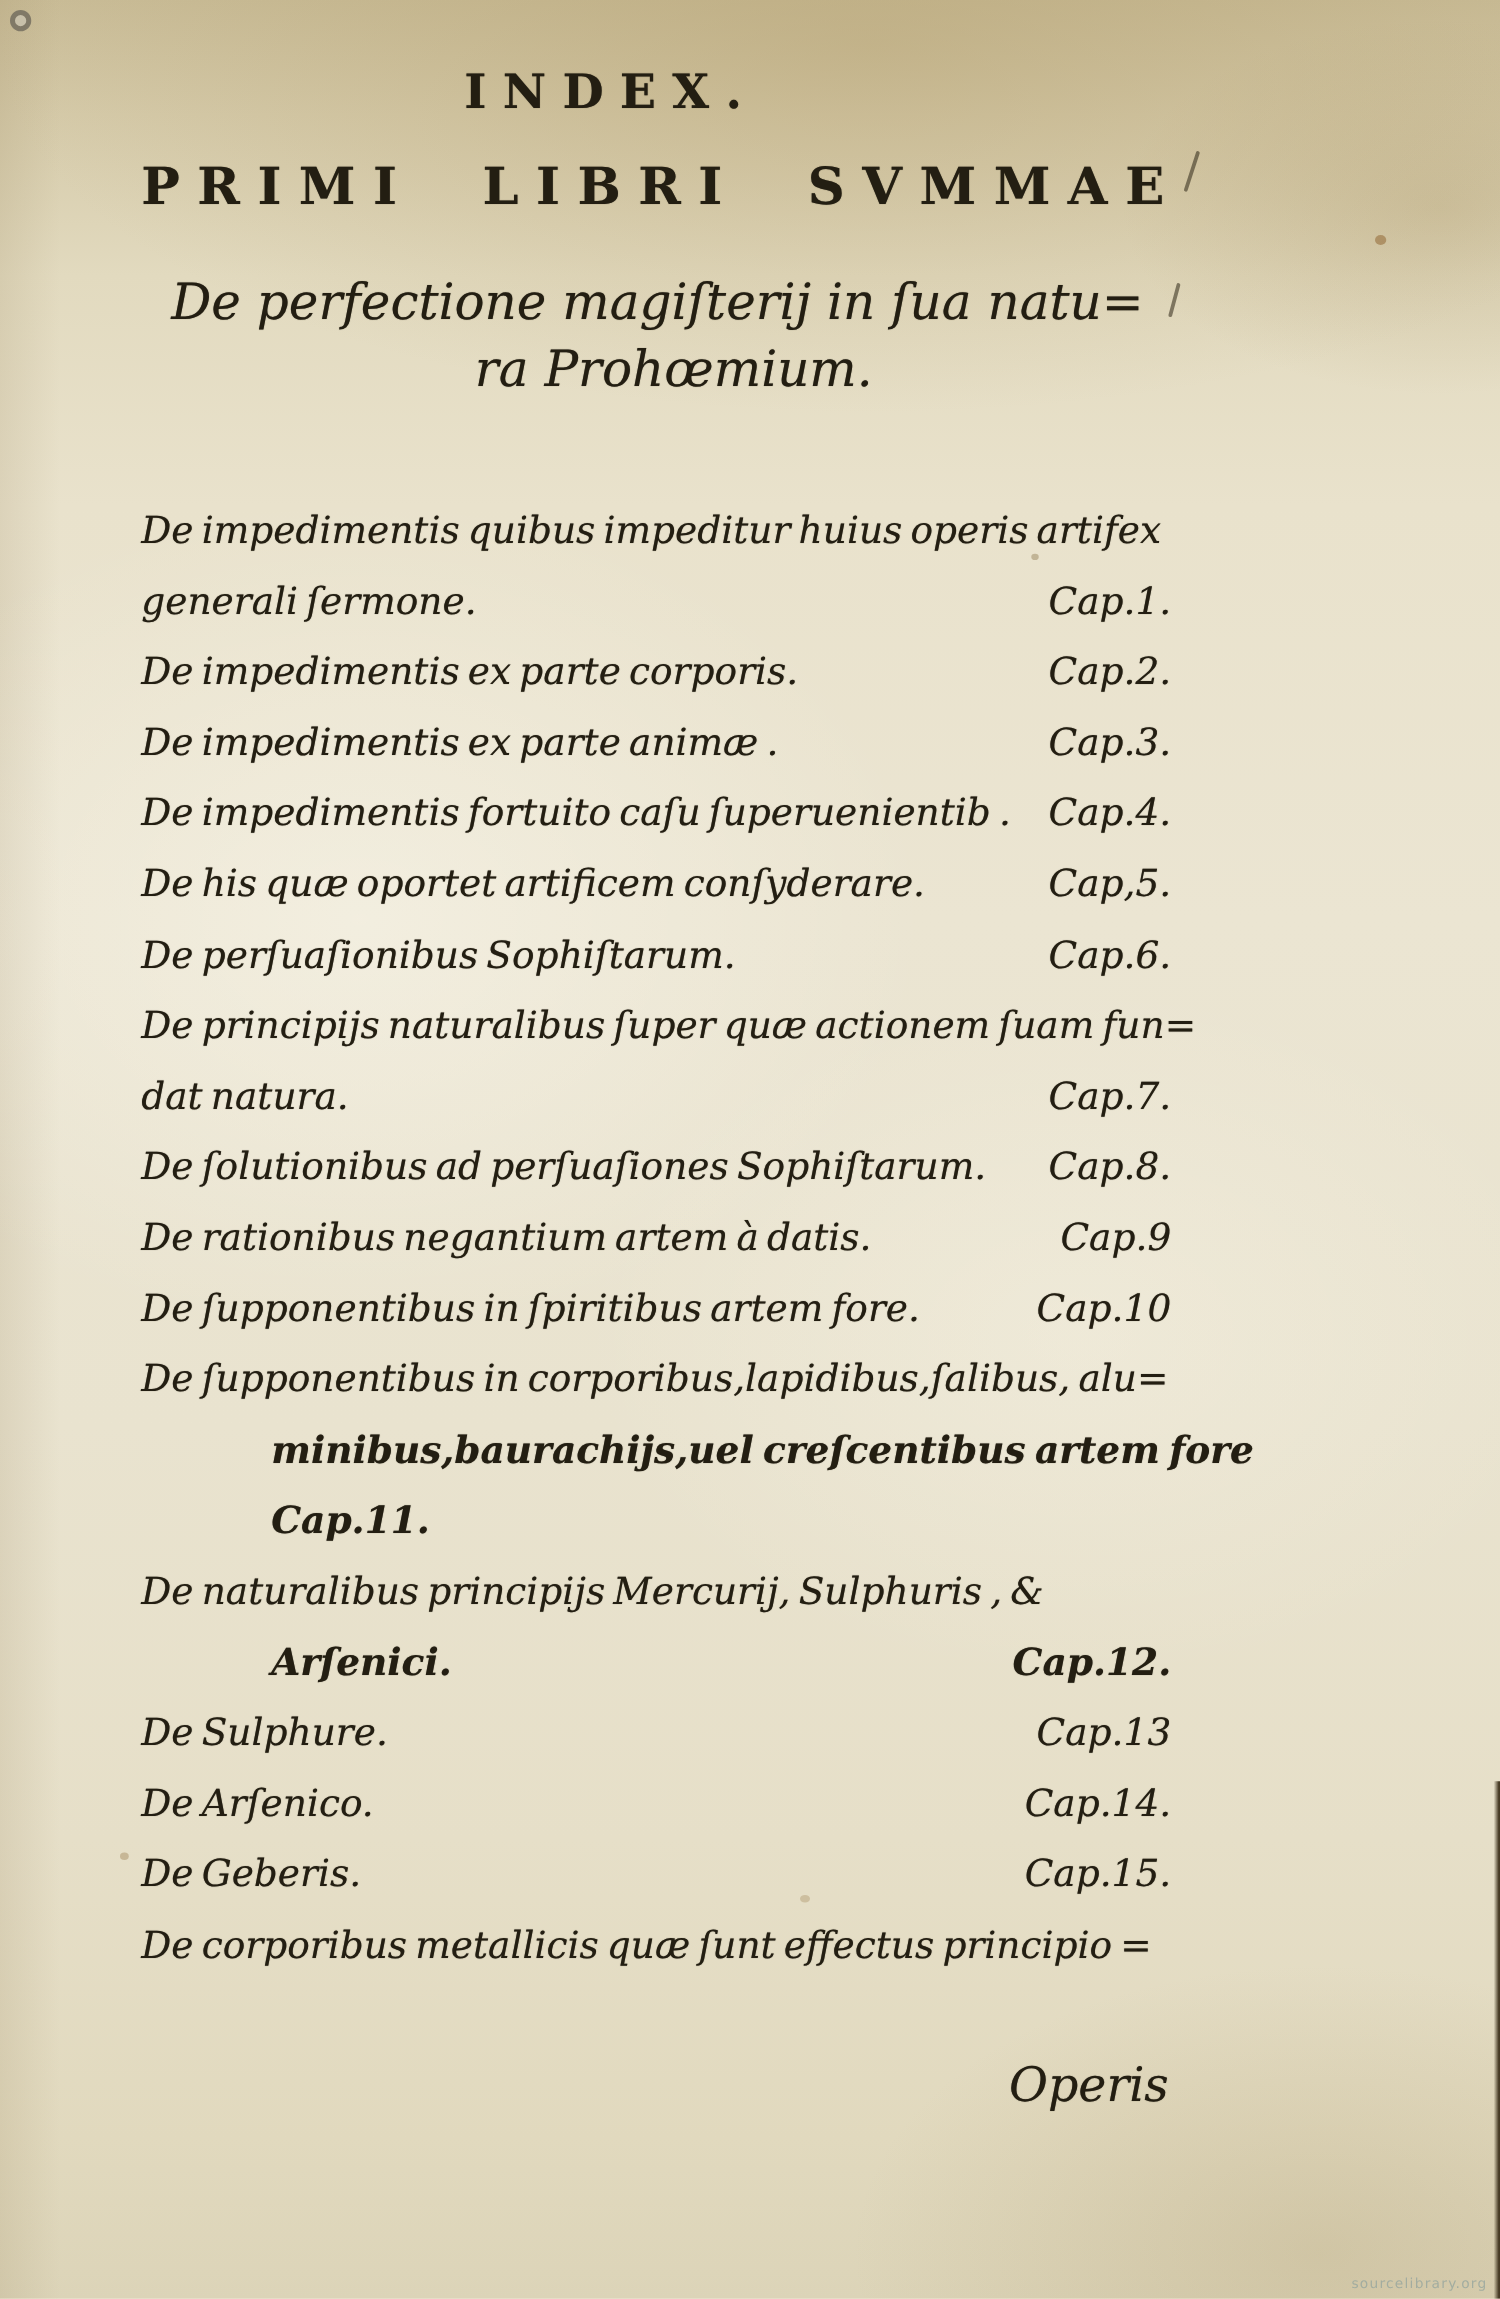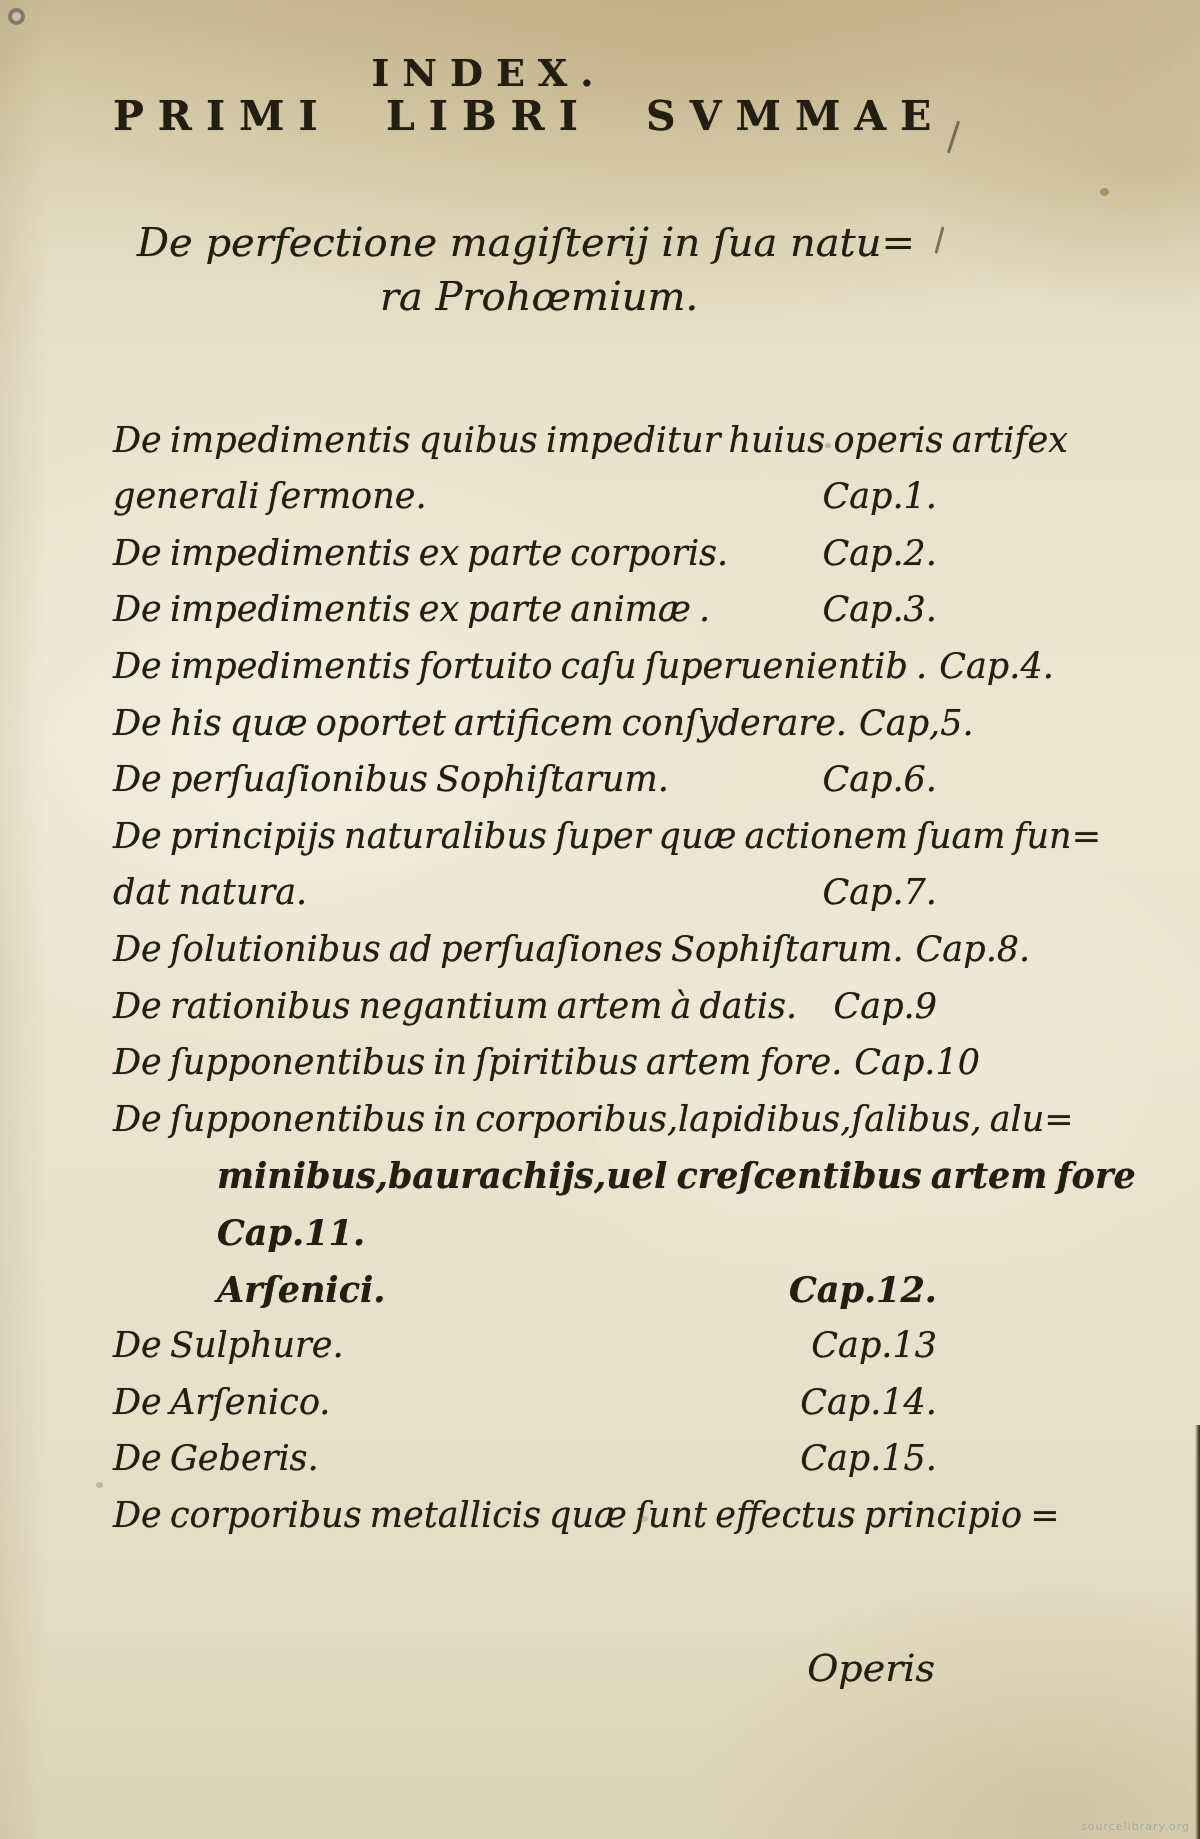--- a/index.html
+++ b/index.html
@@ -15,33 +15,33 @@
       radial-gradient(620px 430px at 72% 58%, rgba(255,252,242,0.24), rgba(255,252,242,0) 65%),
       radial-gradient(520px 320px at 88% 98%, rgba(168,148,102,0.25), rgba(168,148,102,0) 72%),
       linear-gradient(90deg, rgba(150,130,90,0.16) 0%, rgba(150,130,90,0) 4%),
       linear-gradient(180deg,#c9bc97 0%,#d5caa9 5%,#e2dabf 12%,#e9e2cc 22%,#ebe5d2 40%,#e9e3cf 62%,#e6dfc8 80%,#e1d9be 93%,#dcd4b8 100%);
   }
   .ink{ text-shadow:0 0 0.7px rgba(35,30,18,0.65); }
 
   
   .index-title{position:absolute;top:50px;left:113px;width:822px;text-align:center;
     font-size:38px;font-weight:700;letter-spacing:13px;padding-right:70px;box-sizing:border-box;}
-  .primi{position:absolute;top:92px;left:113px;width:822px;text-align:center;
+  .primi{position:absolute;top:125px;left:113px;width:822px;text-align:center;
     font-size:41px;font-weight:600;letter-spacing:14px;word-spacing:26px;white-space:nowrap;}
   .ded{position:absolute;left:113px;width:822px;text-align:center;font-style:italic;
     font-size:40px;white-space:nowrap;box-sizing:border-box;}
   .ded1{top:163px;padding-left:80px;}
   .ded2{top:219px;padding-left:4px;}
   .ded3{top:273px;padding-left:30px;}
 
   
   .rows{position:absolute;top:401px;left:113px;width:824px;}
   .row{height:56.6px;box-sizing:border-box;padding-top:9px;display:flex;
-    justify-content:space-between;align-items:flex-end;font-style:italic;
-    font-size:35px;line-height:1;word-spacing:-3px;white-space:nowrap;}
+    justify-content:space-between;align-items:flex-start;font-style:italic;
+    font-size:30px;line-height:1;word-spacing:-3px;white-space:nowrap;}
   .row .c{margin-left:12px;}
   .row.indent{padding-left:104px;font-weight:bold;}
 
   .catchword{position:absolute;top:1646px;left:113px;width:822px;text-align:right;
     font-style:italic;font-size:38px;}
 
   .watermark{position:absolute;top:1820px;left:1040px;width:150px;text-align:right;
     font-family:"DejaVu Sans","Liberation Sans",sans-serif;
     font-size:11px;letter-spacing:1px;color:#9aa89f;opacity:0.85;}
 
@@ -125,20 +125,24 @@
       <span class="c"></span>
     </div>
     <div class="row indent">
       <span class="t">minibus,baurachijs,uel creſcentibus artem fore</span>
       <span class="c"></span>
     </div>
     <div class="row indent">
       <span class="t">Cap.11.</span>
       <span class="c"></span>
     </div>
+    <div class="row">
+      <span class="t">De naturalibus principijs Mercurij, Sulphuris , &amp;</span>
+      <span class="c"></span>
+    </div>
     <div class="row indent">
       <span class="t">Arſenici.</span>
       <span class="c">Cap.12.</span>
     </div>
     <div class="row">
       <span class="t">De Sulphure.</span>
       <span class="c">Cap.13</span>
     </div>
     <div class="row">
       <span class="t">De Arſenico.</span>

